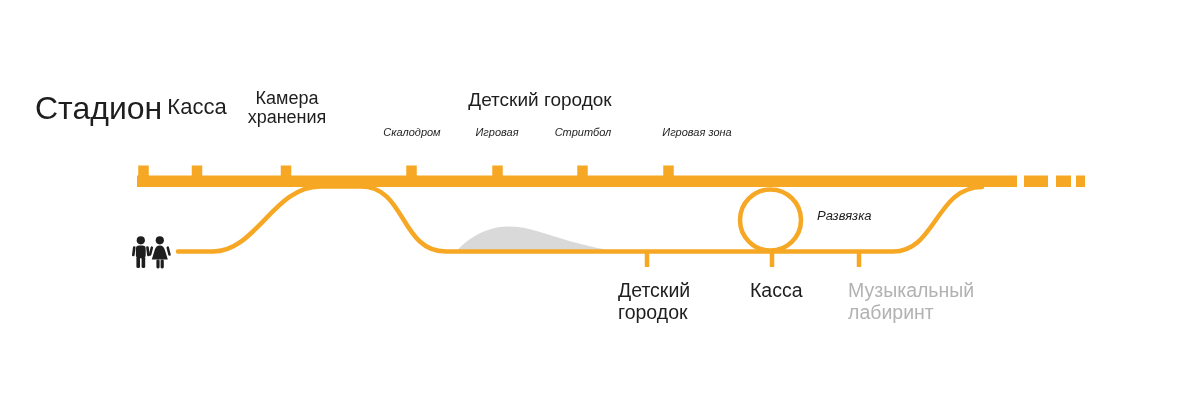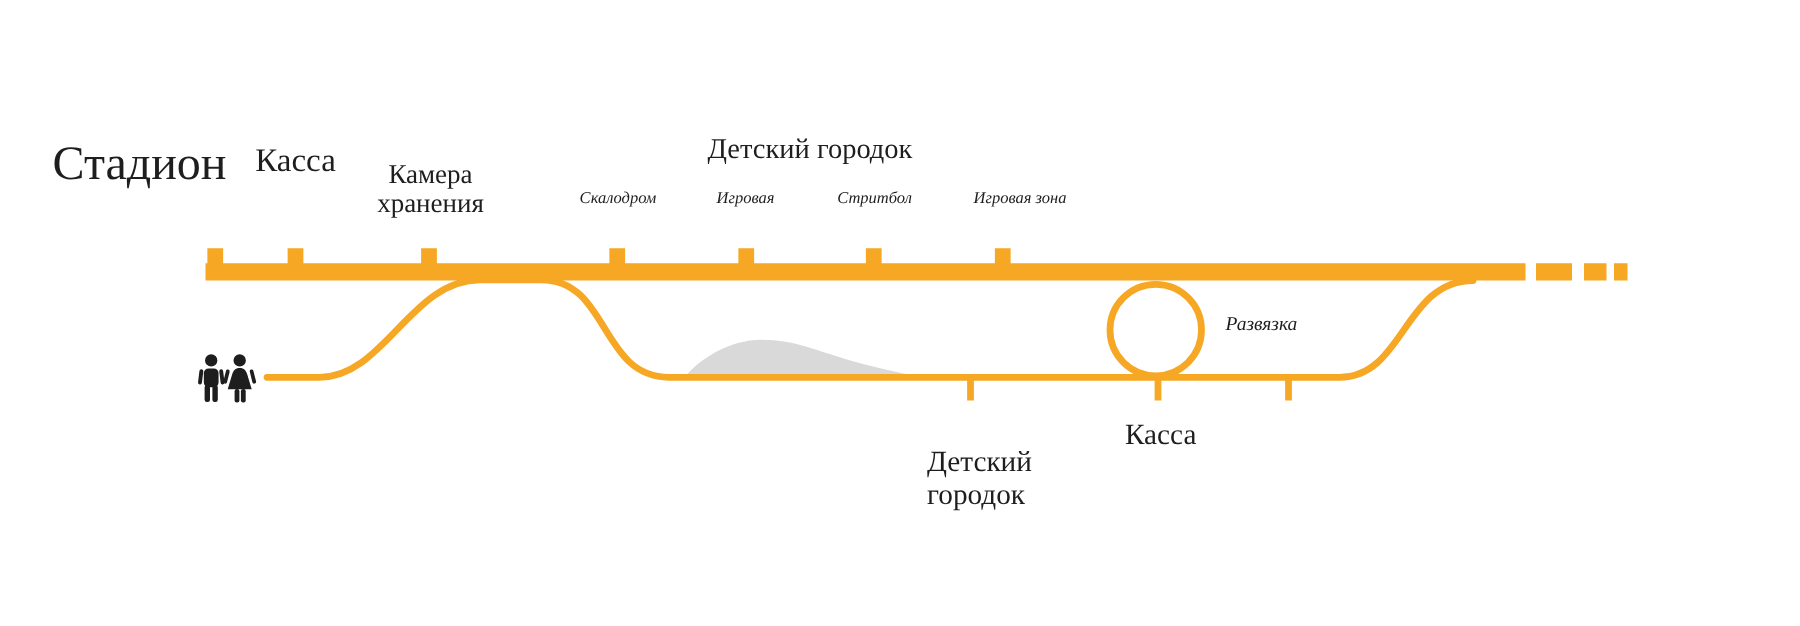--- a/index.html
+++ b/index.html
@@ -7,45 +7,45 @@
     --hill:#D9D9D9;
     --muted:#B2B2B2;
     --text:#1E1E1E;
   }
   html,body{margin:0;padding:0;background:#fff;}
   .stage{
     position:relative;
     width:1200px;height:417px;
     background:#fff;
     overflow:hidden;
-    font-family:Liberation Serif, serif;
+    font-family:Liberation Sans, sans-serif;
   }
   .art{position:absolute;left:0;top:0;}
   .acc{fill:var(--accent);}
   .walk{fill:none;stroke:var(--accent);stroke-width:4.5;stroke-linecap:round;}
   .loop{fill:#fff;stroke:var(--accent);stroke-width:4.5;}
   .hillshape{fill:var(--hill);}
   .fig{fill:var(--text);}
   .lbl{
     position:absolute;
     color:var(--text);
     white-space:nowrap;
     line-height:1.12;
   }
   .c{transform:translateX(-50%);text-align:center;}
-  .wrap{white-space:normal;margin-top:18px;}
+  .wrap{white-space:normal;}
   .title{left:35px;top:91px;font-size:32px;}
   .station-kassa{left:197px;top:95px;font-size:22px;}
   .station-kamera{left:287px;top:89px;font-size:18px;line-height:18.5px;width:110px;}
   .kids-heading{left:540px;top:89px;font-size:19px;}
   .spot{top:126px;font-size:11px;font-style:italic;}
   .spot1{left:412px;}
   .spot2{left:497px;}
   .spot3{left:583px;}
-  .spot4{left:680px;}
+  .spot4{left:697px;}
   .parking{left:1063px;top:95px;font-size:22px;}
   .junction{left:817px;top:209px;font-size:13px;font-style:italic;}
   .stop{top:280px;font-size:19.5px;line-height:21.5px;}
   .stop1{left:618px;width:98px;}
   .stop2{left:750px;}
   .stop3{left:848px;width:142px;color:var(--muted);}
 </style>
 </head>
 <body>
 
@@ -109,14 +109,15 @@
   <div class="lbl c spot spot1">Скалодром</div>
   <div class="lbl c spot spot2">Игровая</div>
   <div class="lbl c spot spot3">Стритбол</div>
   <div class="lbl c spot spot4">Игровая зона</div>
 
 
   <div class="lbl junction">Развязка</div>
 
   <div class="lbl wrap stop stop1">Детский городок</div>
   <div class="lbl stop stop2">Касса</div>
+  <div class="lbl wrap stop stop3">Музыкальный лабиринт</div>
 
 </div>
 
 </body></html>

